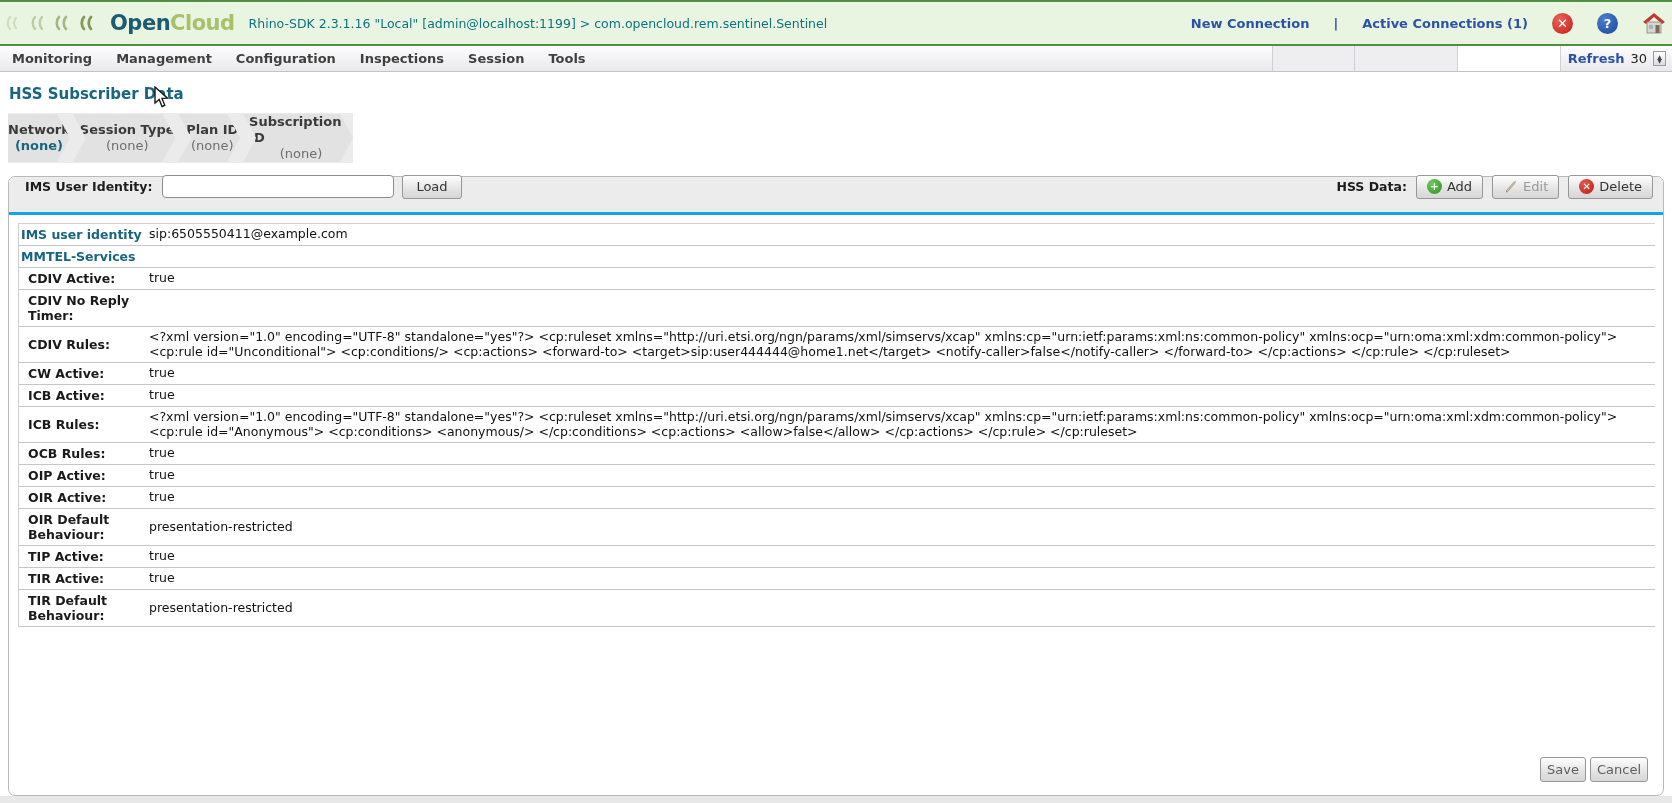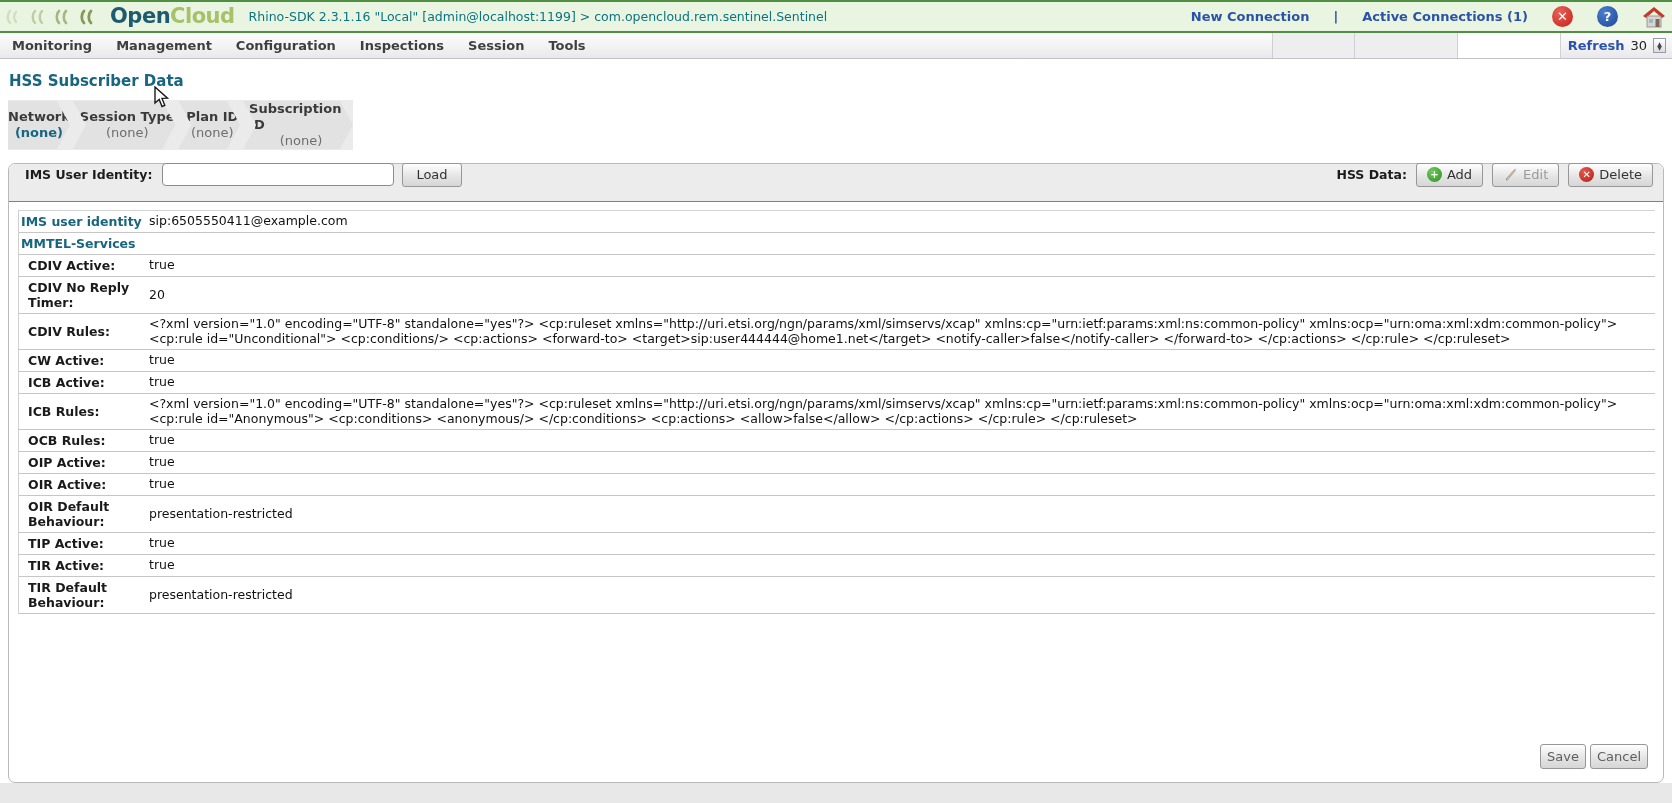--- a/index.html
+++ b/index.html
@@ -1,21 +1,21 @@
 <!DOCTYPE html>
 <html><head>
 <meta charset="utf-8">
 <style>
   * { box-sizing: border-box; margin: 0; padding: 0; }
   html,body { width:1672px; height:803px; overflow:hidden; background:#fff;
     font-family:"DejaVu Sans","Liberation Sans",sans-serif; }
   .page { width:1672px; height:803px; position:relative; background:#fff; display:flex; flex-direction:column; }
 
   
-  .greenbar { height:33px; background:#e9f5e0; border-top:2px solid #4f8f44; border-bottom:2px solid #4f8f44;
+  .greenbar { height:46px; background:#e9f5e0; border-top:2px solid #4f8f44; border-bottom:2px solid #4f8f44;
     display:flex; align-items:center; padding:0 6px; }
   .swooshes { display:flex; align-items:center; gap:6px; margin-right:14px; }
   .swoosh { width:18px; height:16px; }
   .logo { font-size:21px; font-weight:bold; letter-spacing:-0.5px; margin-right:14px; line-height:1; }
   .logo .open { color:#1c5b70; }
   .logo .cloud { color:#a7c06a; font-weight:bold; }
   .conn-title { color:#0d7382; font-size:12.5px; }
   .greenbar-right { margin-left:auto; display:flex; align-items:center; gap:24px; }
   .toplink { color:#2b52a6; font-weight:bold; font-size:13px; text-decoration:none; cursor:pointer; }
   .toplink-sep { color:#2b52a6; font-weight:bold; font-size:13px; }
@@ -51,21 +51,21 @@
   .chev .t2 { color:#6e6e6e; }
   .chev.active .t2 { color:#17657f; font-weight:bold; }
   .c1 { width:66px;  clip-path:polygon(0 0, calc(100% - 13px) 0, 100% 50%, calc(100% - 13px) 100%, 0 100%); }
   .c2 { width:110px; margin-left:3px; clip-path:polygon(0 0, calc(100% - 13px) 0, 100% 50%, calc(100% - 13px) 100%, 0 100%, 13px 50%); padding-left:6px;}
   .c3 { width:66px;  margin-left:3px; clip-path:polygon(0 0, calc(100% - 13px) 0, 100% 50%, calc(100% - 13px) 100%, 0 100%, 13px 50%); padding-left:6px;}
   .c4 { width:118px; margin-left:3px; clip-path:polygon(0 0, calc(100% - 13px) 0, 100% 50%, calc(100% - 13px) 100%, 0 100%, 13px 50%); padding-left:6px;}
 
   
   .panel { margin:13px 8px 0 8px; width:1656px; background:#fff; border:1px solid #b9b9b9; border-radius:7px;
     display:flex; flex-direction:column; height:620px; }
-  .panel-head { background:#ececec; border-bottom:1px solid #0ea5e9; border-radius:6px 6px 0 0;
+  .panel-head { background:#ececec; border-bottom:3px solid #0ea5e9; border-radius:6px 6px 0 0;
     height:38px; display:flex; align-items:center; padding:0 10px 16px 16px; }
   .field-label { font-weight:bold; font-size:12.5px; color:#1c1c1c; margin-right:10px; }
   .ims-input { width:232px; height:23px; border:1px solid #8d8d8d; border-radius:4px; padding:0 6px;
     font-size:12px; font-family:inherit; background:#fff; }
   .btn { height:24px; border:1px solid #979797; border-radius:3px; background:linear-gradient(#fefefe,#e3e3e3 60%,#d6d6d6);
     font-size:13px; color:#333; padding:0 10px; display:inline-flex; align-items:center; gap:5px;
     font-family:inherit; cursor:pointer; }
   .btn-load { margin-left:8px; padding:0 13px; }
   .head-right { margin-left:auto; display:flex; align-items:center; gap:9px; }
   .btn .mini { width:15px; height:15px; border-radius:50%; color:#fff; font-size:10px; font-weight:bold;
@@ -211,21 +211,20 @@
       </div>
       <div class="drow">
         <div class="dlabel teal" style="width:auto;">MMTEL-Services</div>
       </div>
       <div class="drow">
         <div class="dlabel">CDIV Active:</div>
         <div class="dvalue">true</div>
       </div>
       <div class="drow">
         <div class="dlabel">CDIV No Reply Timer:</div>
-        <div class="dvalue">20</div>
       </div>
       <div class="drow">
         <div class="dlabel">CDIV Rules:</div>
         <div class="dvalue">&lt;?xml version="1.0" encoding="UTF-8" standalone="yes"?&gt; &lt;cp:ruleset xmlns="http://uri.etsi.org/ngn/params/xml/simservs/xcap" xmlns:cp="urn:ietf:params:xml:ns:common-policy" xmlns:ocp="urn:oma:xml:xdm:common-policy"&gt; &lt;cp:rule id="Unconditional"&gt; &lt;cp:conditions/&gt; &lt;cp:actions&gt; &lt;forward-to&gt; &lt;target&gt;sip:user444444@home1.net&lt;/target&gt; &lt;notify-caller&gt;false&lt;/notify-caller&gt; &lt;/forward-to&gt; &lt;/cp:actions&gt; &lt;/cp:rule&gt; &lt;/cp:ruleset&gt;</div>
       </div>
       <div class="drow">
         <div class="dlabel">CW Active:</div>
         <div class="dvalue">true</div>
       </div>
       <div class="drow">

